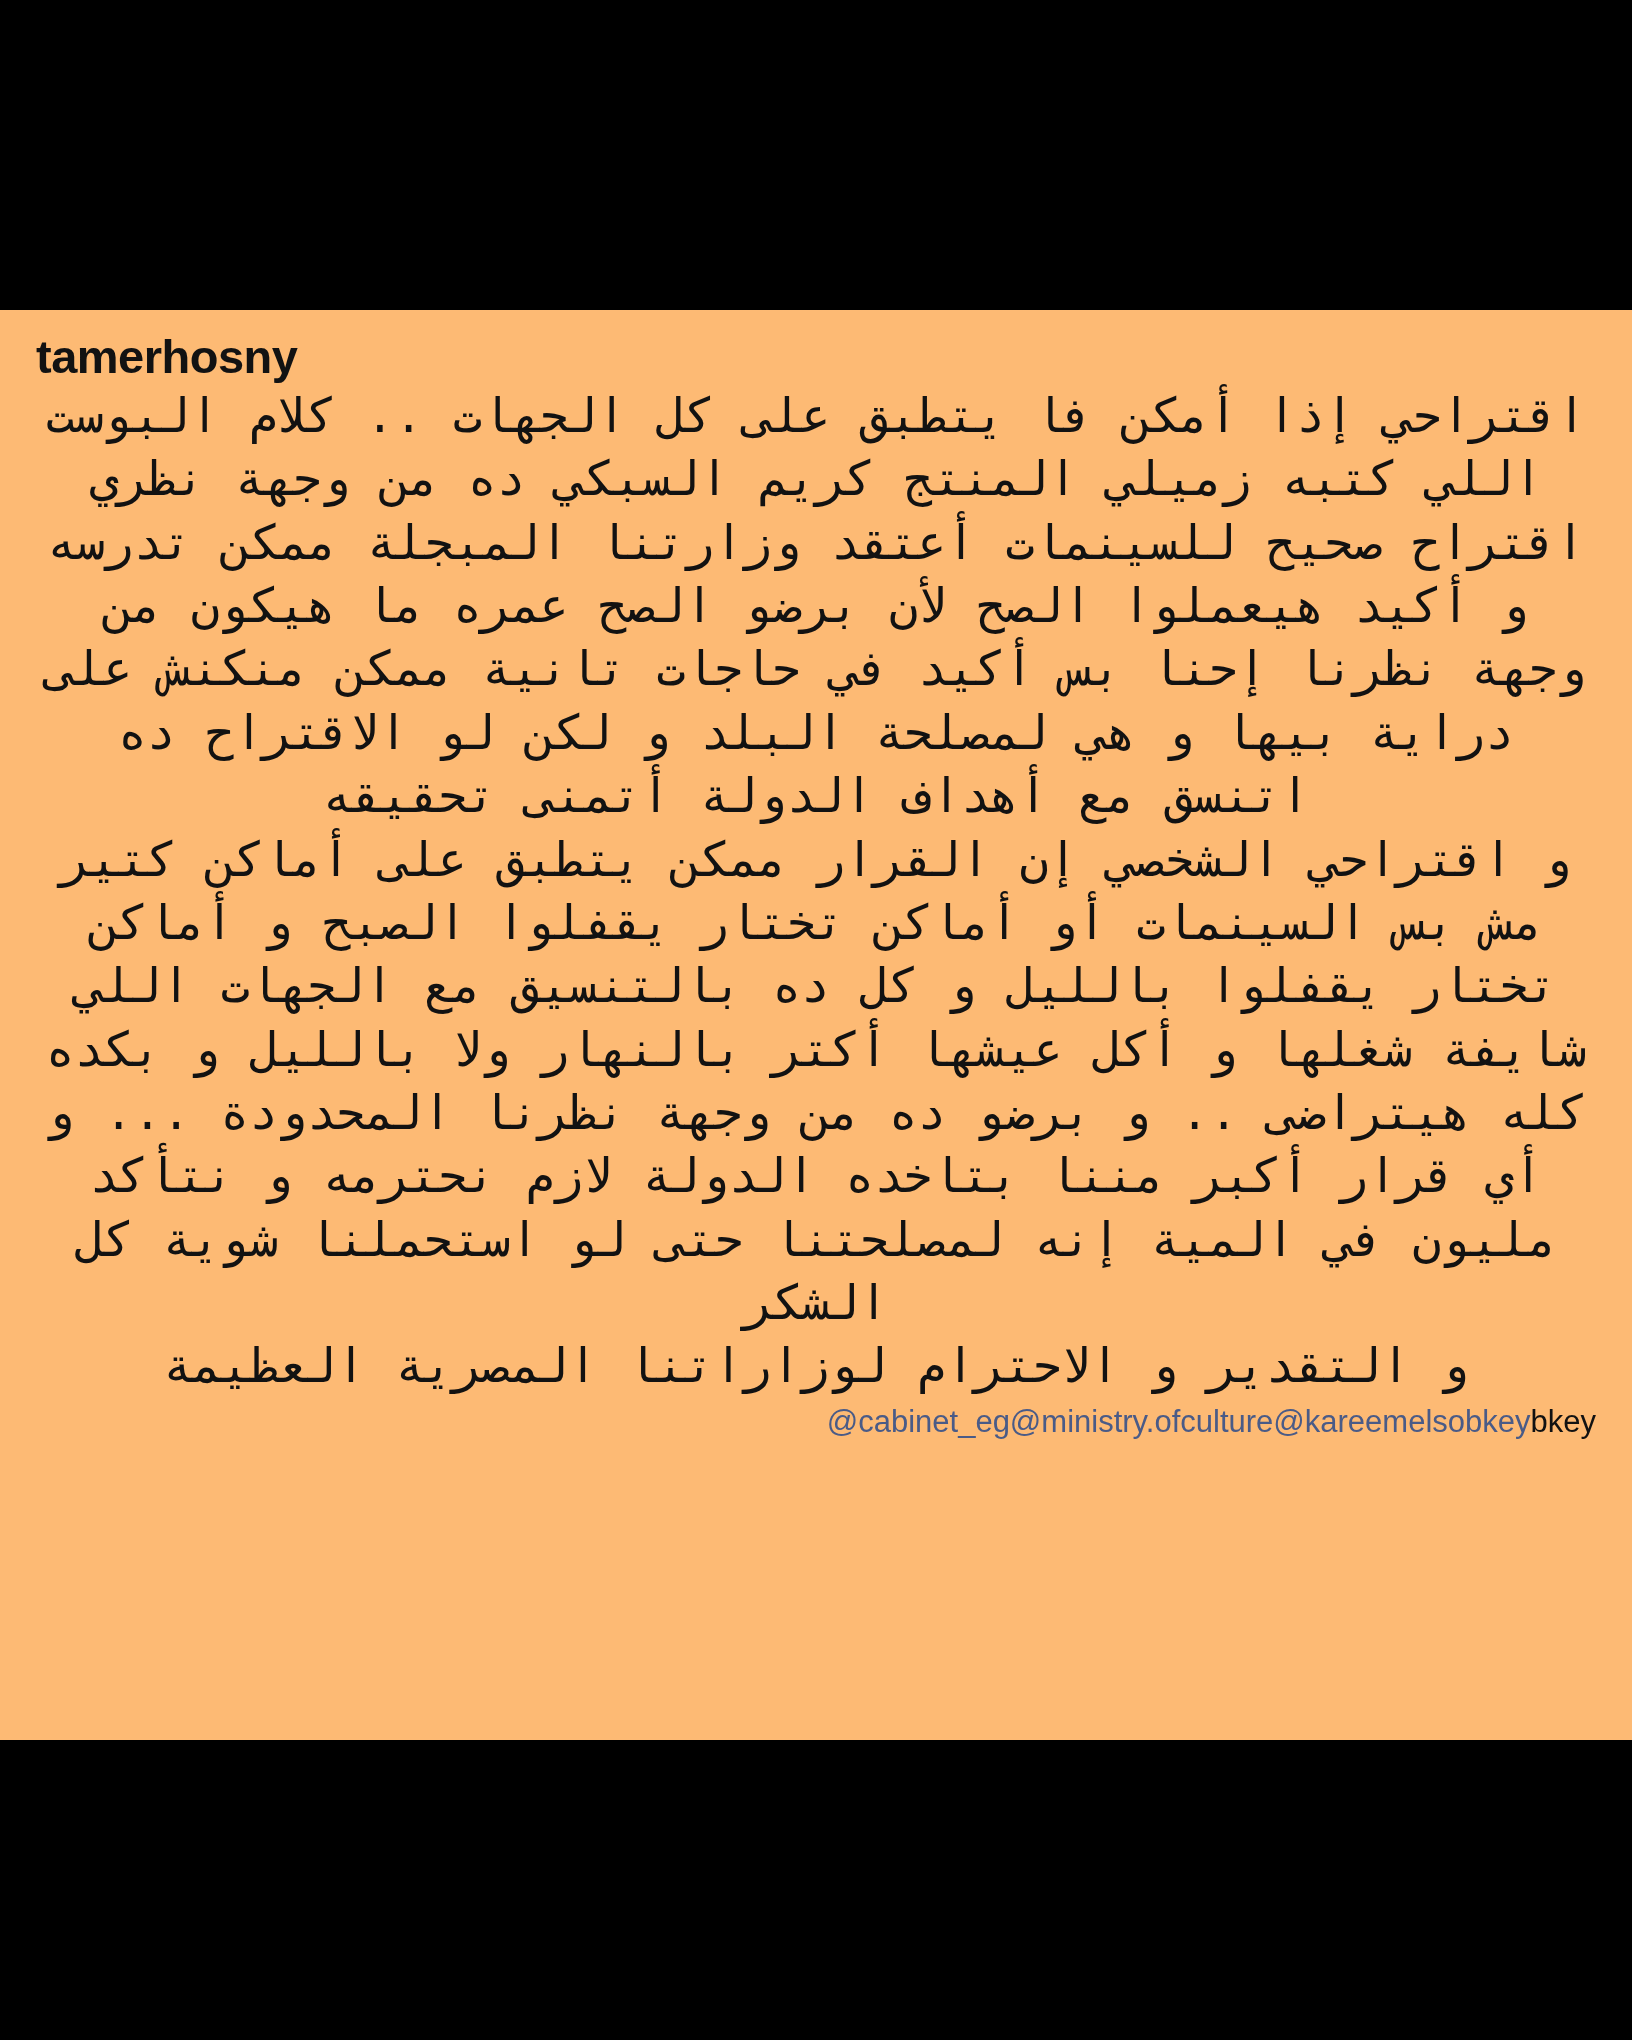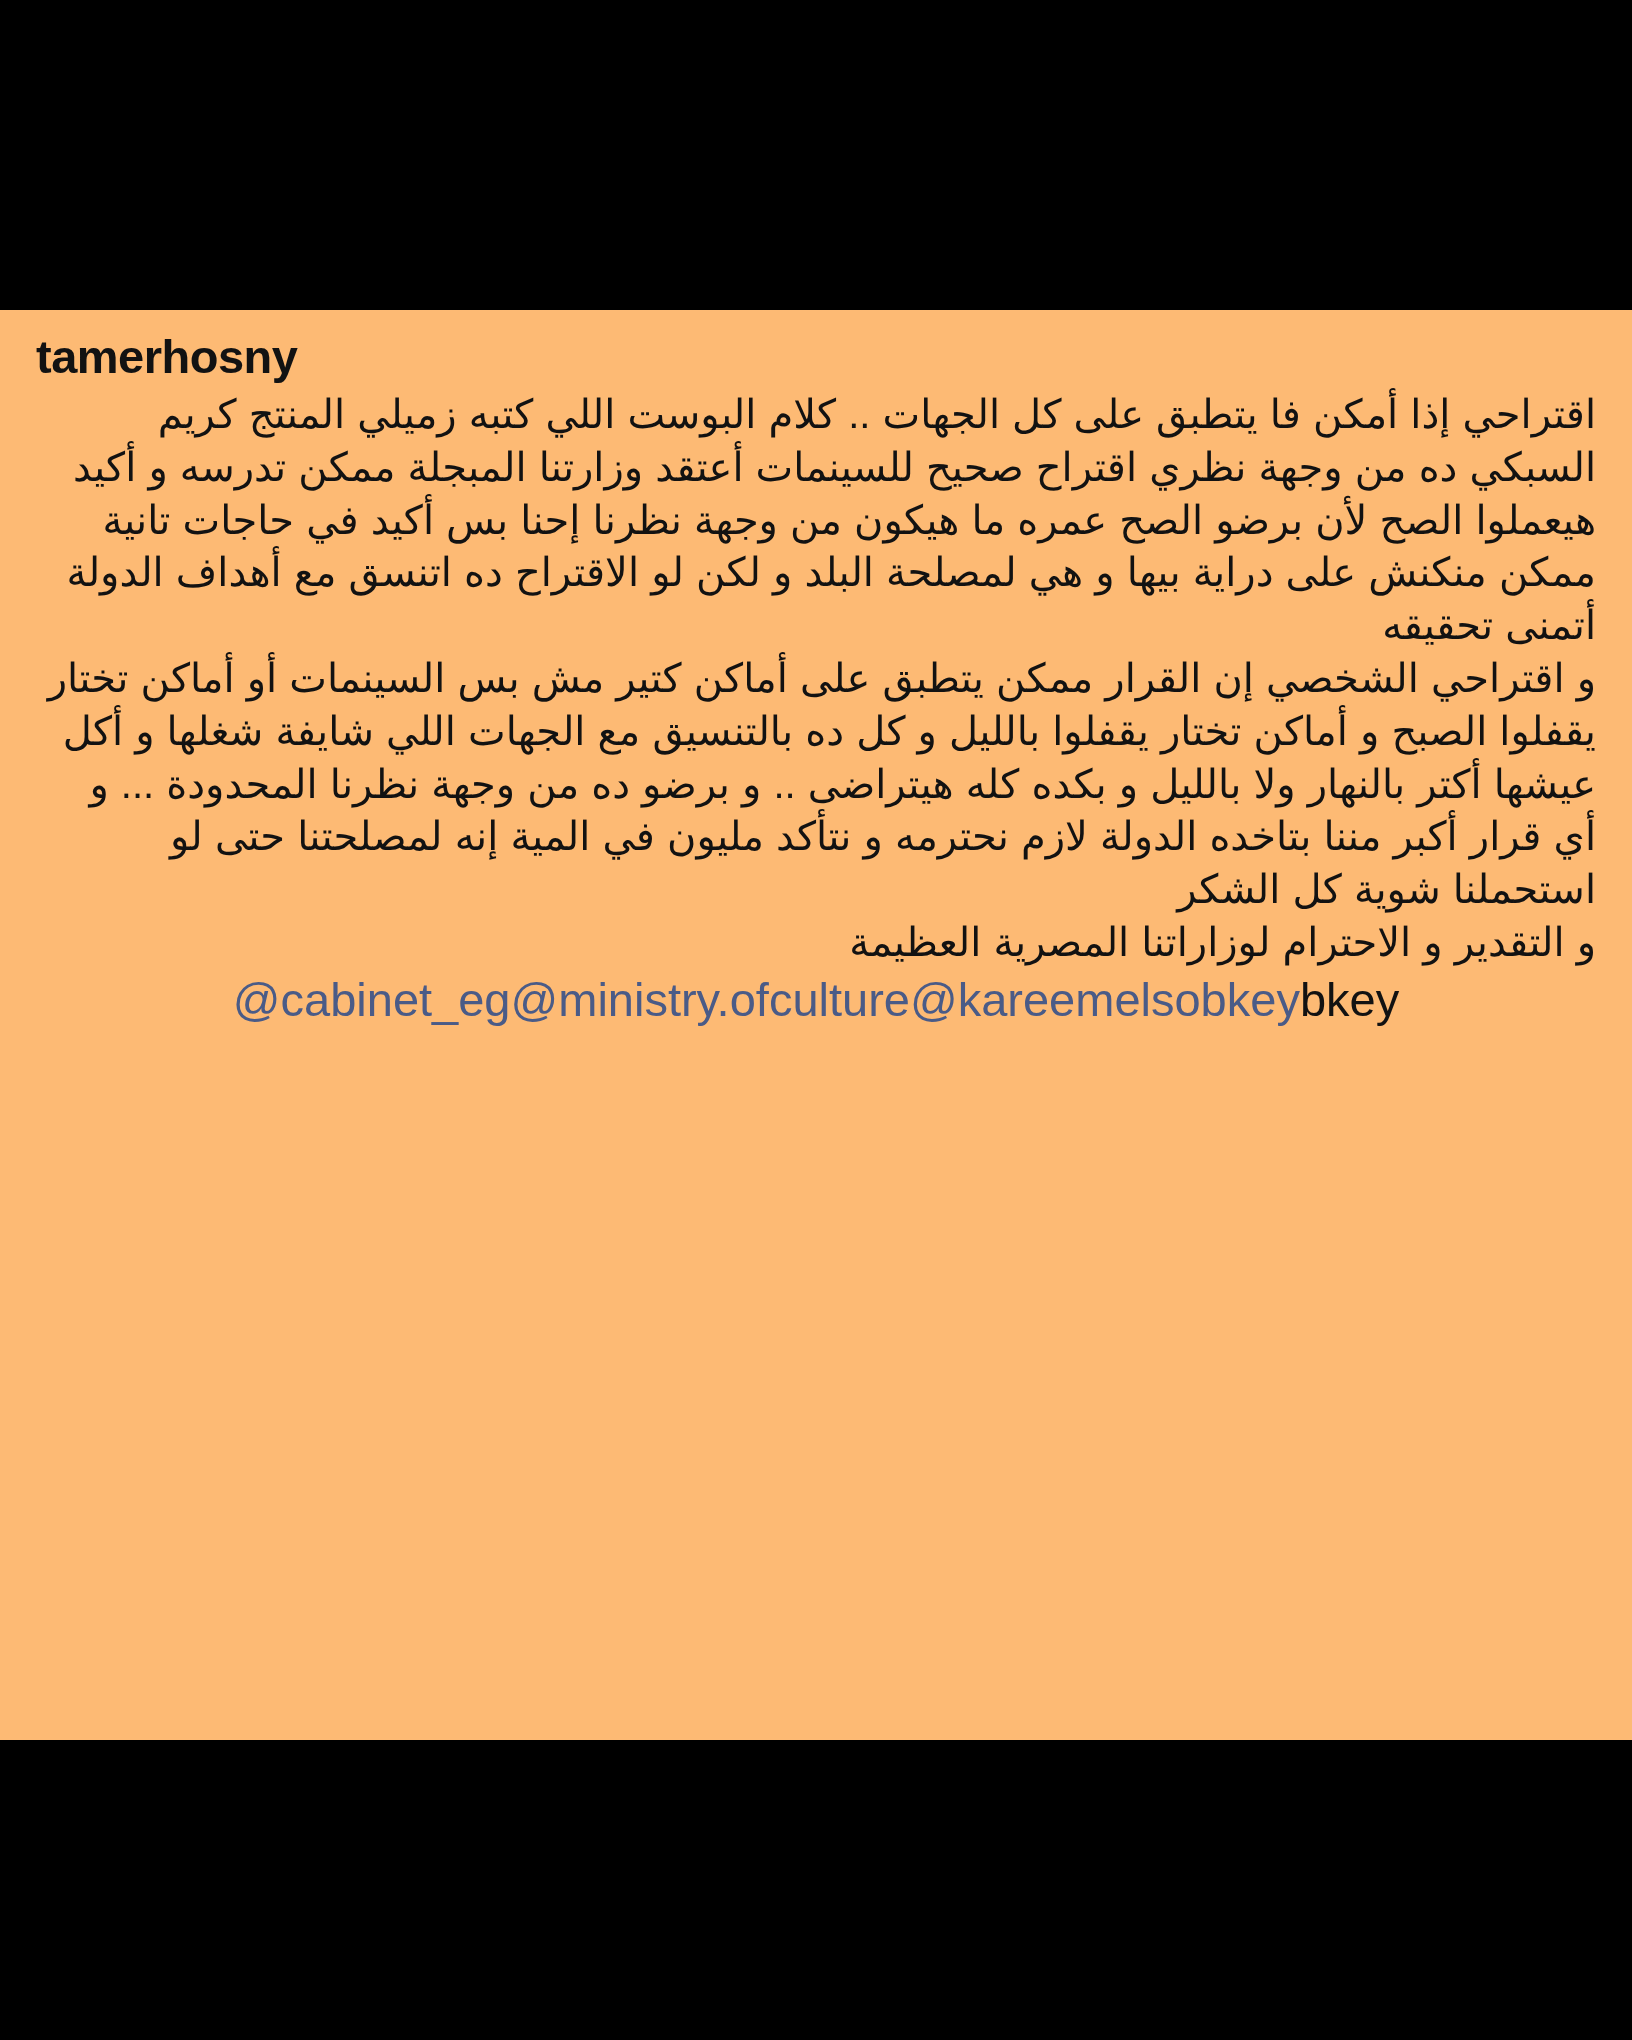--- a/index.html
+++ b/index.html
@@ -51,35 +51,37 @@
     font-weight: bold;
     color: #121212;
     letter-spacing: -0.5px;
     line-height: 1.15;
     margin: 0 0 4px 0;
     text-align: left;
     direction: ltr;
   }
   .caption {
     direction: rtl;
+    text-align: center;
     color: #121212;
-    font-size: 40px;
+    font-size: 48px;
     line-height: 1.32;
     font-weight: 400;
     word-spacing: 1px;
+    font-family: Liberation Mono, monospace;
   }
   .caption p {
     margin: 0;
     padding: 0;
   }
   .mentions {
     direction: ltr;
-    text-align: center;
+    text-align: right;
     color: #4a5b87;
-    font-size: 47px;
+    font-size: 31px;
     line-height: 1.32;
     word-break: break-all;
   }
   .mentions .tail {
     color: #121212;
   }
 </style>
 </head>
 <body>
 

